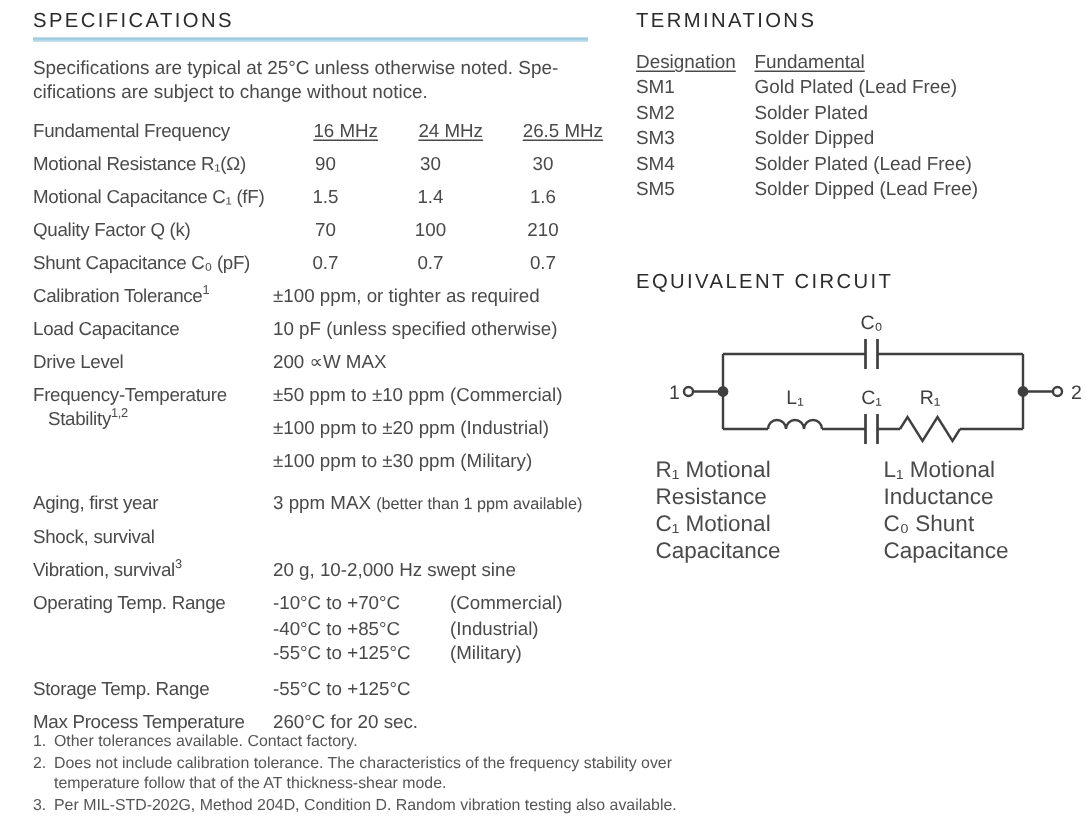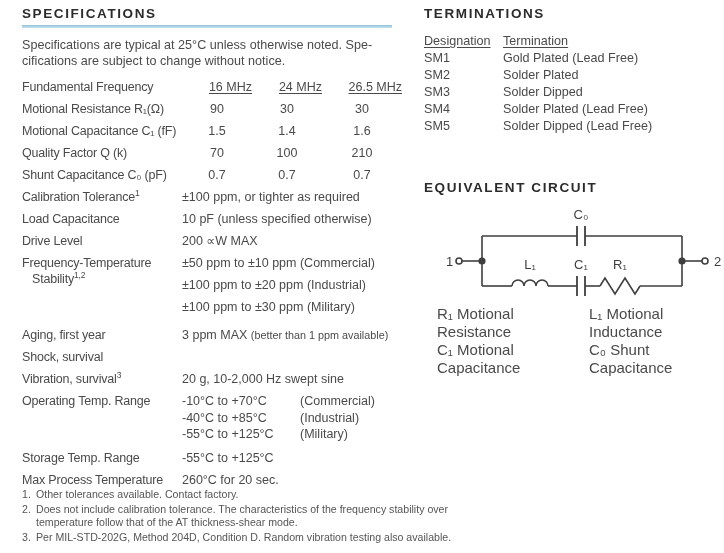--- a/index.html
+++ b/index.html
@@ -2,21 +2,21 @@
 <html><head>
 <meta charset="utf-8">
 <style>
   html,body{margin:0;padding:0}
   body{
     width:724px;height:553px;background:#ffffff;position:relative;overflow:hidden;
     font-family:"Liberation Sans","DejaVu Sans",sans-serif;color:#4a4a4a;
   }
   .col-left{position:absolute;left:22px;top:6px;width:372px}
   .col-right{position:absolute;left:424px;top:6px;width:298px}
-  .heading{font-size:13.5px;font-weight:bold;letter-spacing:1.6px;color:#2b2b2b;white-space:nowrap}
+  .heading{font-size:13.5px;font-weight:normal;letter-spacing:1.6px;color:#2b2b2b;white-space:nowrap}
   .rule{height:3px;background:linear-gradient(#8fc2da,#c9e4f1);margin-top:4px;width:370px}
   .intro{margin-top:9px;font-size:12.6px;line-height:16px}
   .intro span{display:block}
   .spec-table{margin-top:10px;font-size:12.5px;letter-spacing:-0.2px}
   .srow{display:grid;grid-template-columns:160px 70px 70px 80px;line-height:16px;margin-bottom:6px}
   .srow .num{text-align:center;letter-spacing:0}
   .srow .colhead{text-align:right;text-decoration:underline;text-underline-offset:2px;letter-spacing:0}
   .prow{display:flex;line-height:16px;margin-bottom:6px}
   .plabel{width:160px;flex:none}
   .pvalue{letter-spacing:0}
@@ -154,21 +154,21 @@
   <div class="fn"><span class="fn-marker">2.</span><span>Does not include calibration tolerance. The characteristics of the frequency stability over temperature follow that of the AT thickness-shear mode.</span></div>
   <div class="fn"><span class="fn-marker">3.</span><span>Per MIL-STD-202G, Method 204D, Condition D. Random vibration testing also available.</span></div>
 </div>
 
 <div class="col-right">
   <div class="heading">TERMINATIONS</div>
 
   <div class="term-table">
     <div class="trow thead">
       <span>Designation</span>
-      <span>Termination</span>
+      <span>Fundamental</span>
     </div>
     <div class="trow">
       <span>SM1</span>
       <span>Gold Plated (Lead Free)</span>
     </div>
     <div class="trow">
       <span>SM2</span>
       <span>Solder Plated</span>
     </div>
     <div class="trow">

